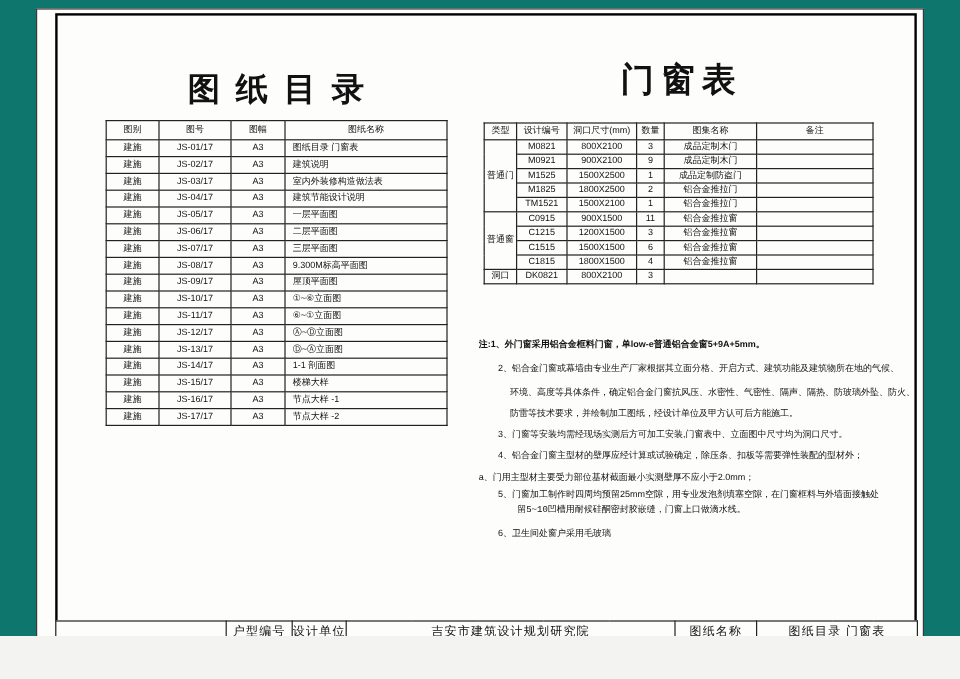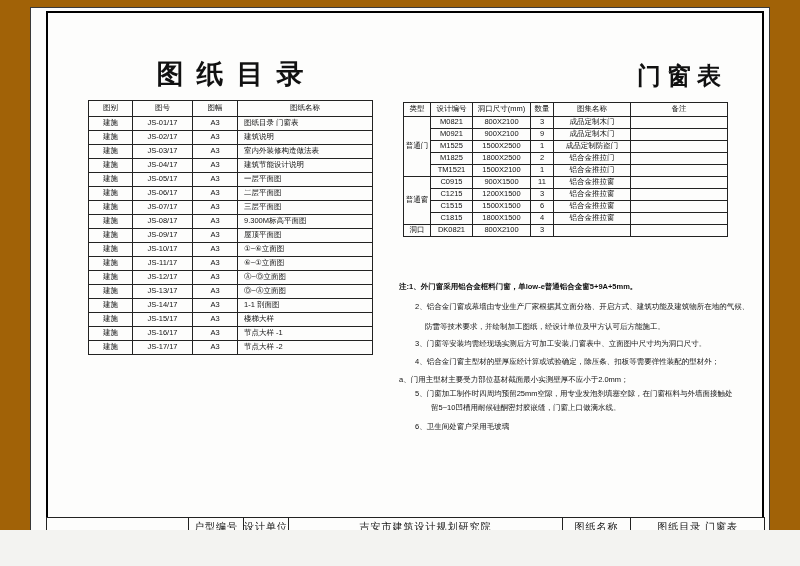--- a/index.html
+++ b/index.html
@@ -1,41 +1,41 @@
 <!DOCTYPE html>
 <html><head>
 <meta charset="utf-8">
 <style>
   html,body{margin:0;padding:0;}
   body{background:#f3f3f1;font-family:"Liberation Sans","DejaVu Sans",sans-serif;color:#111;}
-  #screen{position:relative;width:800px;height:530px;background:#a16207;overflow:hidden;}
+  #screen{position:relative;width:800px;height:530px;background:#0f766e;overflow:hidden;}
   
   .frame-outer{position:absolute;left:30px;top:7px;width:738px;height:550px;border:1px solid #3a3a3a;background:#fdfdfc;}
   .frame-inner{position:absolute;left:46px;top:11px;width:718px;height:542px;border:2px solid #000;box-sizing:border-box;}
   
   .big-title{position:absolute;text-align:center;font-weight:bold;color:#111;}
   #idx-title{left:88px;top:56px;width:284px;font-size:27px;letter-spacing:13px;padding-left:13px;box-sizing:border-box;}
-  #dw-title{left:403px;top:60px;width:324px;font-size:24px;letter-spacing:6px;padding-left:6px;box-sizing:border-box;text-align:right;}
+  #dw-title{left:403px;top:48px;width:324px;font-size:28px;letter-spacing:6px;padding-left:6px;box-sizing:border-box;}
   
   table{border-collapse:collapse;table-layout:fixed;position:absolute;background:#fdfdfc;}
   td,th{border:1px solid #222;font-weight:normal;font-size:7.5px;line-height:1.1;padding:0;overflow:hidden;white-space:nowrap;color:#111;}
   .idx{left:88px;top:100px;width:284px;}
   .idx th{height:15px;text-align:center;}
   .idx td{height:13px;text-align:center;}
   .idx td.name{text-align:left;padding-left:6px;}
   .dw{left:403px;top:102px;width:324px;}
   .dw th{height:13px;}
   .dw td{height:11px;text-align:center;}
   
   #notes{position:absolute;left:399px;top:281px;width:362px;font-size:7.5px;color:#111;}
   #notes div{line-height:12px;white-space:nowrap;overflow:hidden;}
   .ml0{margin-left:0;font-weight:bold;}  .ml16{margin-left:16px;} .ml26{margin-left:26px;}
   .ml30{} .ml32{margin-left:32px;}
   .mb8{margin-bottom:8px;} .mb6{margin-bottom:6px;} .mb5{margin-bottom:5px;}
-  .mb2{margin-bottom:2px;} .mb7{margin-bottom:7px;}
+  .mb2{margin-bottom:2px;} .mb7{margin-bottom:7px;font-family:Liberation Mono, monospace;}
   
   .tb{left:46px;top:517px;width:718px;height:36px;}
   .tb td{height:17px;text-align:center;font-size:10px;letter-spacing:1px;}
   .tb td.project{font-size:8.5px;letter-spacing:0.5px;}
   .tb td.small{font-size:6.5px;letter-spacing:0;}
   .tb td.leftpad{text-align:left;padding-left:7px;}
   .sig{display:inline-block;vertical-align:middle;}
 </style>
 </head>
 <body>
@@ -276,20 +276,21 @@
         <td>3</td>
         <td></td>
         <td></td>
       </tr>
     </tbody>
   </table>
 
   <div id="notes">
     <div class="ml0  mb8">注:1、外门窗采用铝合金框料门窗，单low-e普通铝合金窗5+9A+5mm。</div>
     <div class="ml16 mb8">2、铝合金门窗或幕墙由专业生产厂家根据其立面分格、开启方式、建筑功能及建筑物所在地的气候、</div>
+    <div class="ml26 mb6">环境、高度等具体条件，确定铝合金门窗抗风压、水密性、气密性、隔声、隔热、防玻璃外坠、防火、</div>
     <div class="ml26 mb5">防雷等技术要求，并绘制加工图纸，经设计单位及甲方认可后方能施工。</div>
     <div class="ml16 mb6">3、门窗等安装均需经现场实测后方可加工安装,门窗表中、立面图中尺寸均为洞口尺寸。</div>
     <div class="ml16 mb6">4、铝合金门窗主型材的壁厚应经计算或试验确定，除压条、扣板等需要弹性装配的型材外；</div>
     <div class="ml30 mb2">a、门用主型材主要受力部位基材截面最小实测壁厚不应小于2.0mm；</div>
     <div class="ml16 mb2">5、门窗加工制作时四周均预留25mm空隙，用专业发泡剂填塞空隙，在门窗框料与外墙面接触处</div>
     <div class="ml32 mb7">留5~10凹槽用耐候硅酮密封胶嵌缝，门窗上口做滴水线。</div>
     <div class="ml16">6、卫生间处窗户采用毛玻璃</div>
   </div>
 
   <table class="tb">

